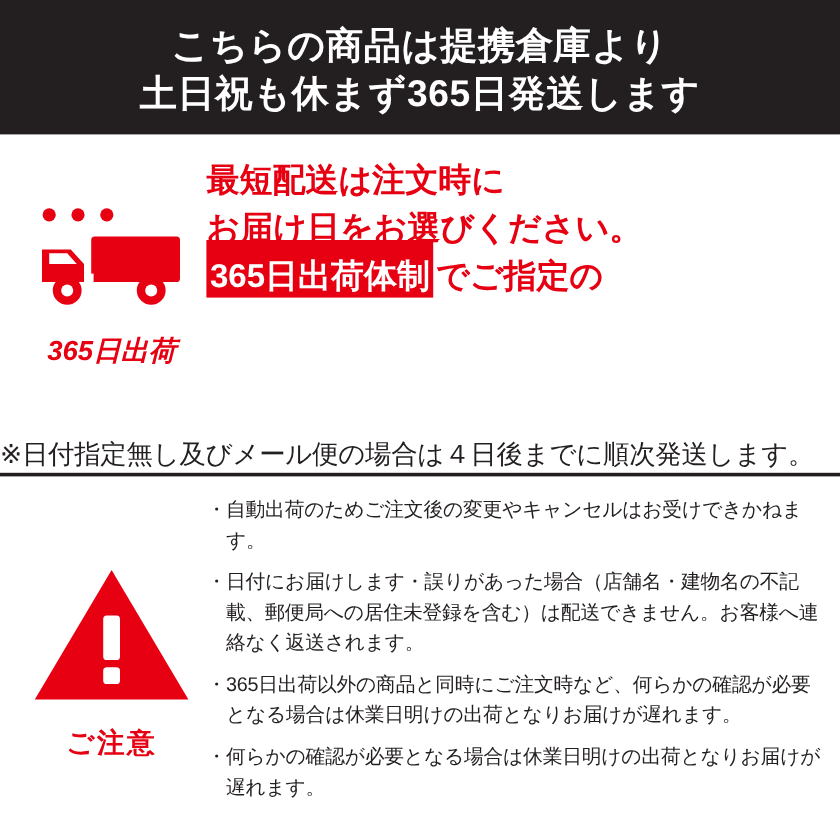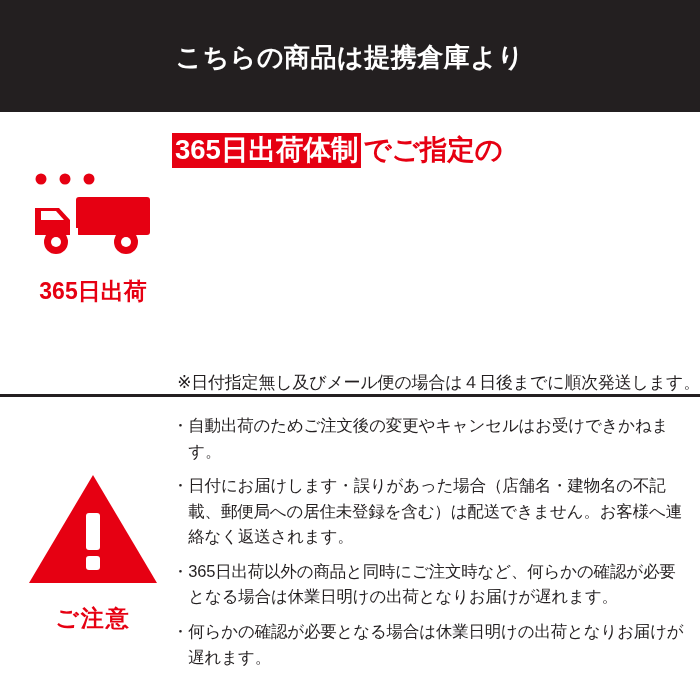--- a/index.html
+++ b/index.html
@@ -29,21 +29,21 @@
     flex: 0 0 112px;
     display: flex;
     flex-direction: column;
     align-items: center;
     justify-content: center;
     gap: 2px;
     padding-top: 4px;
     box-sizing: border-box;
   }
   .header-line {
-    font-size: 26px;
+    font-size: 31px;
     font-weight: bold;
     letter-spacing: 0.5px;
     line-height: 1.22;
     white-space: nowrap;
   }
 
   
   .middle {
     flex: 0 0 282px;
     display: flex;
@@ -72,45 +72,46 @@
   .truck-svg {
     display: block;
   }
   .truck-caption {
     color: #e60012;
     font-size: 23px;
     font-weight: bold;
     margin-top: 10px;
     letter-spacing: 0px;
     white-space: nowrap;
+    font-style: italic;
   }
   .middle-text {
     flex: 1;
     display: flex;
     flex-direction: column;
     justify-content: flex-start;
     padding-top: 8px;
   }
   .mt-line {
     color: #e60012;
     font-size: 27.5px;
     font-weight: bold;
     line-height: 1.45;
     white-space: nowrap;
   }
   .hl {
     background: #e60012;
     color: #ffffff;
-    padding: 1px 3px 3px 3px;
+    padding: 14px 3px 3px 3px;
     margin-right: 2px;
   }
   .middle-note {
-    font-size: 17px;
+    font-size: 22px;
     color: #231f20;
-    text-align: right;
+    text-align: left;
     padding: 6px 0 0 0;
     letter-spacing: -0.2px;
     white-space: nowrap;
   }
 
   
   .divider {
     height: 3px;
     background: #231f20;
     flex: 0 0 3px;
@@ -127,20 +128,21 @@
   }
   .caution-block {
     width: 158px;
     flex: 0 0 158px;
     display: flex;
     flex-direction: column;
     align-items: center;
     justify-content: flex-start;
     padding-top: 62px;
     box-sizing: border-box;
+    font-family: Liberation Mono, monospace;
   }
   .caution-caption {
     color: #e60012;
     font-size: 23px;
     font-weight: bold;
     margin-top: 12px;
     letter-spacing: 2px;
     white-space: nowrap;
   }
   .notes {
@@ -166,20 +168,21 @@
     flex: 1;
   }
 </style>
 </head>
 <body>
 
 <div class="banner">
 
   <div class="header">
     <div class="header-line">こちらの商品は提携倉庫より</div>
+    <div class="header-line">土日祝も休まず365日発送します</div>
   </div>
 
   <div class="middle">
     <div class="middle-body">
 
       <div class="truck-block">
         <span class="truck-svg">
           <svg width="128" height="92" viewBox="0 0 128 92" xmlns="http://www.w3.org/2000/svg">
 
             <circle cx="12" cy="9" r="5.5" fill="#e60012"></circle>
@@ -197,20 +200,22 @@
             <circle cx="27" cy="72" r="12" fill="#e60012"></circle>
             <circle cx="27" cy="72" r="5" fill="#ffffff"></circle>
             <circle cx="97" cy="72" r="12" fill="#e60012"></circle>
             <circle cx="97" cy="72" r="5" fill="#ffffff"></circle>
           </svg>
         </span>
         <div class="truck-caption">365日出荷</div>
       </div>
 
       <div class="middle-text">
+        <div class="mt-line">最短配送は注文時に</div>
+        <div class="mt-line">お届け日をお選びください。</div>
         <div class="mt-line">
           <span class="hl">365日出荷体制</span><span>でご指定の</span>
         </div>
       </div>
 
     </div>
     <div class="middle-note">※日付指定無し及びメール便の場合は４日後までに順次発送します。</div>
   </div>
 
   <div class="divider"></div>

